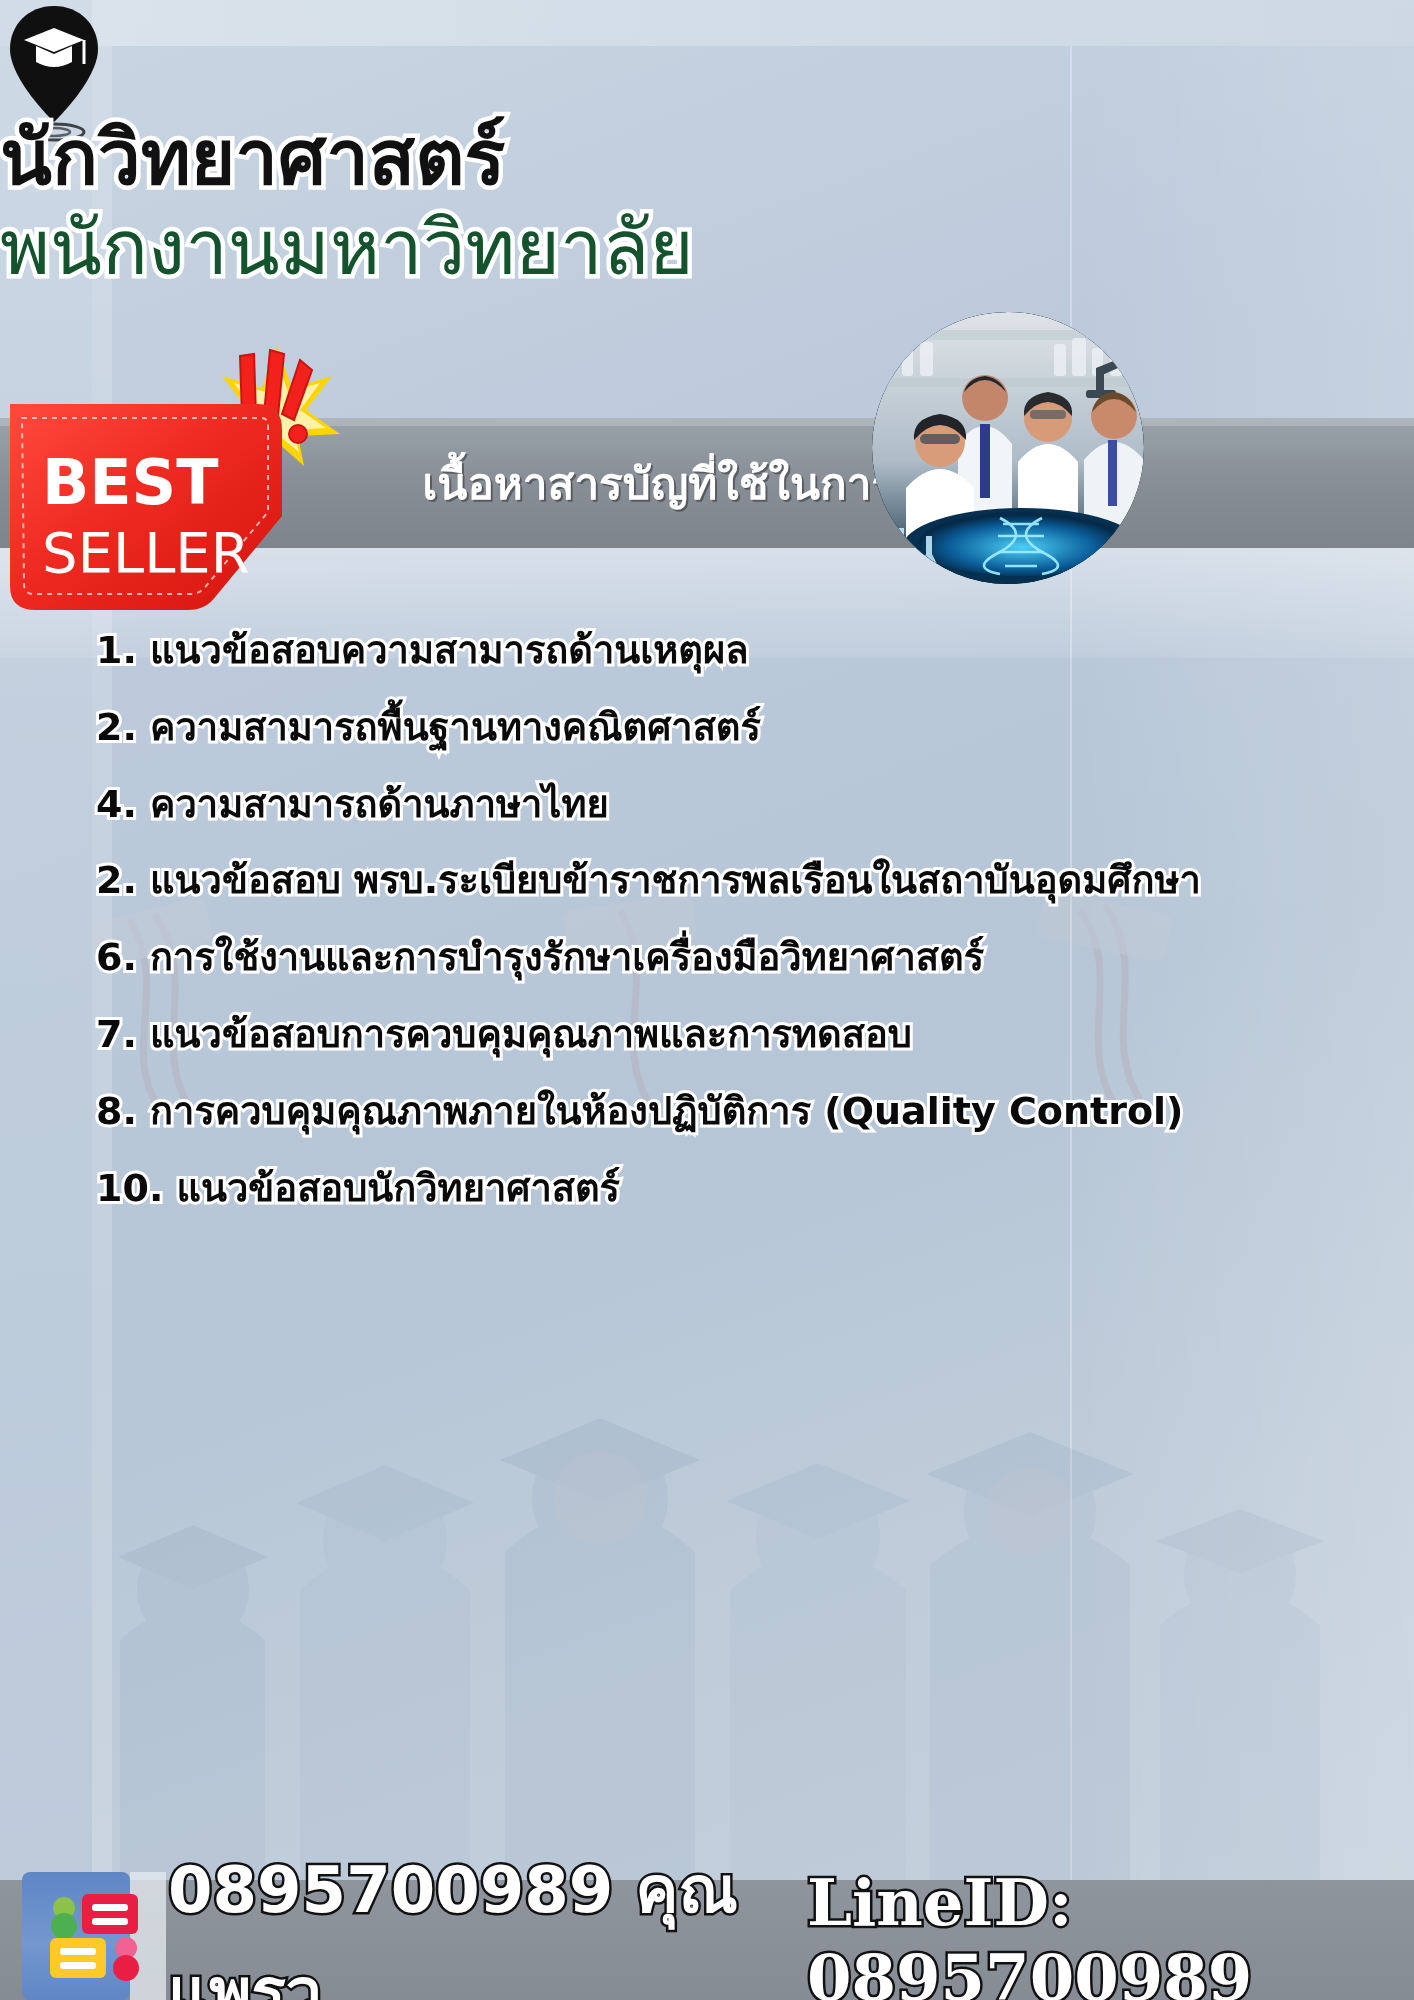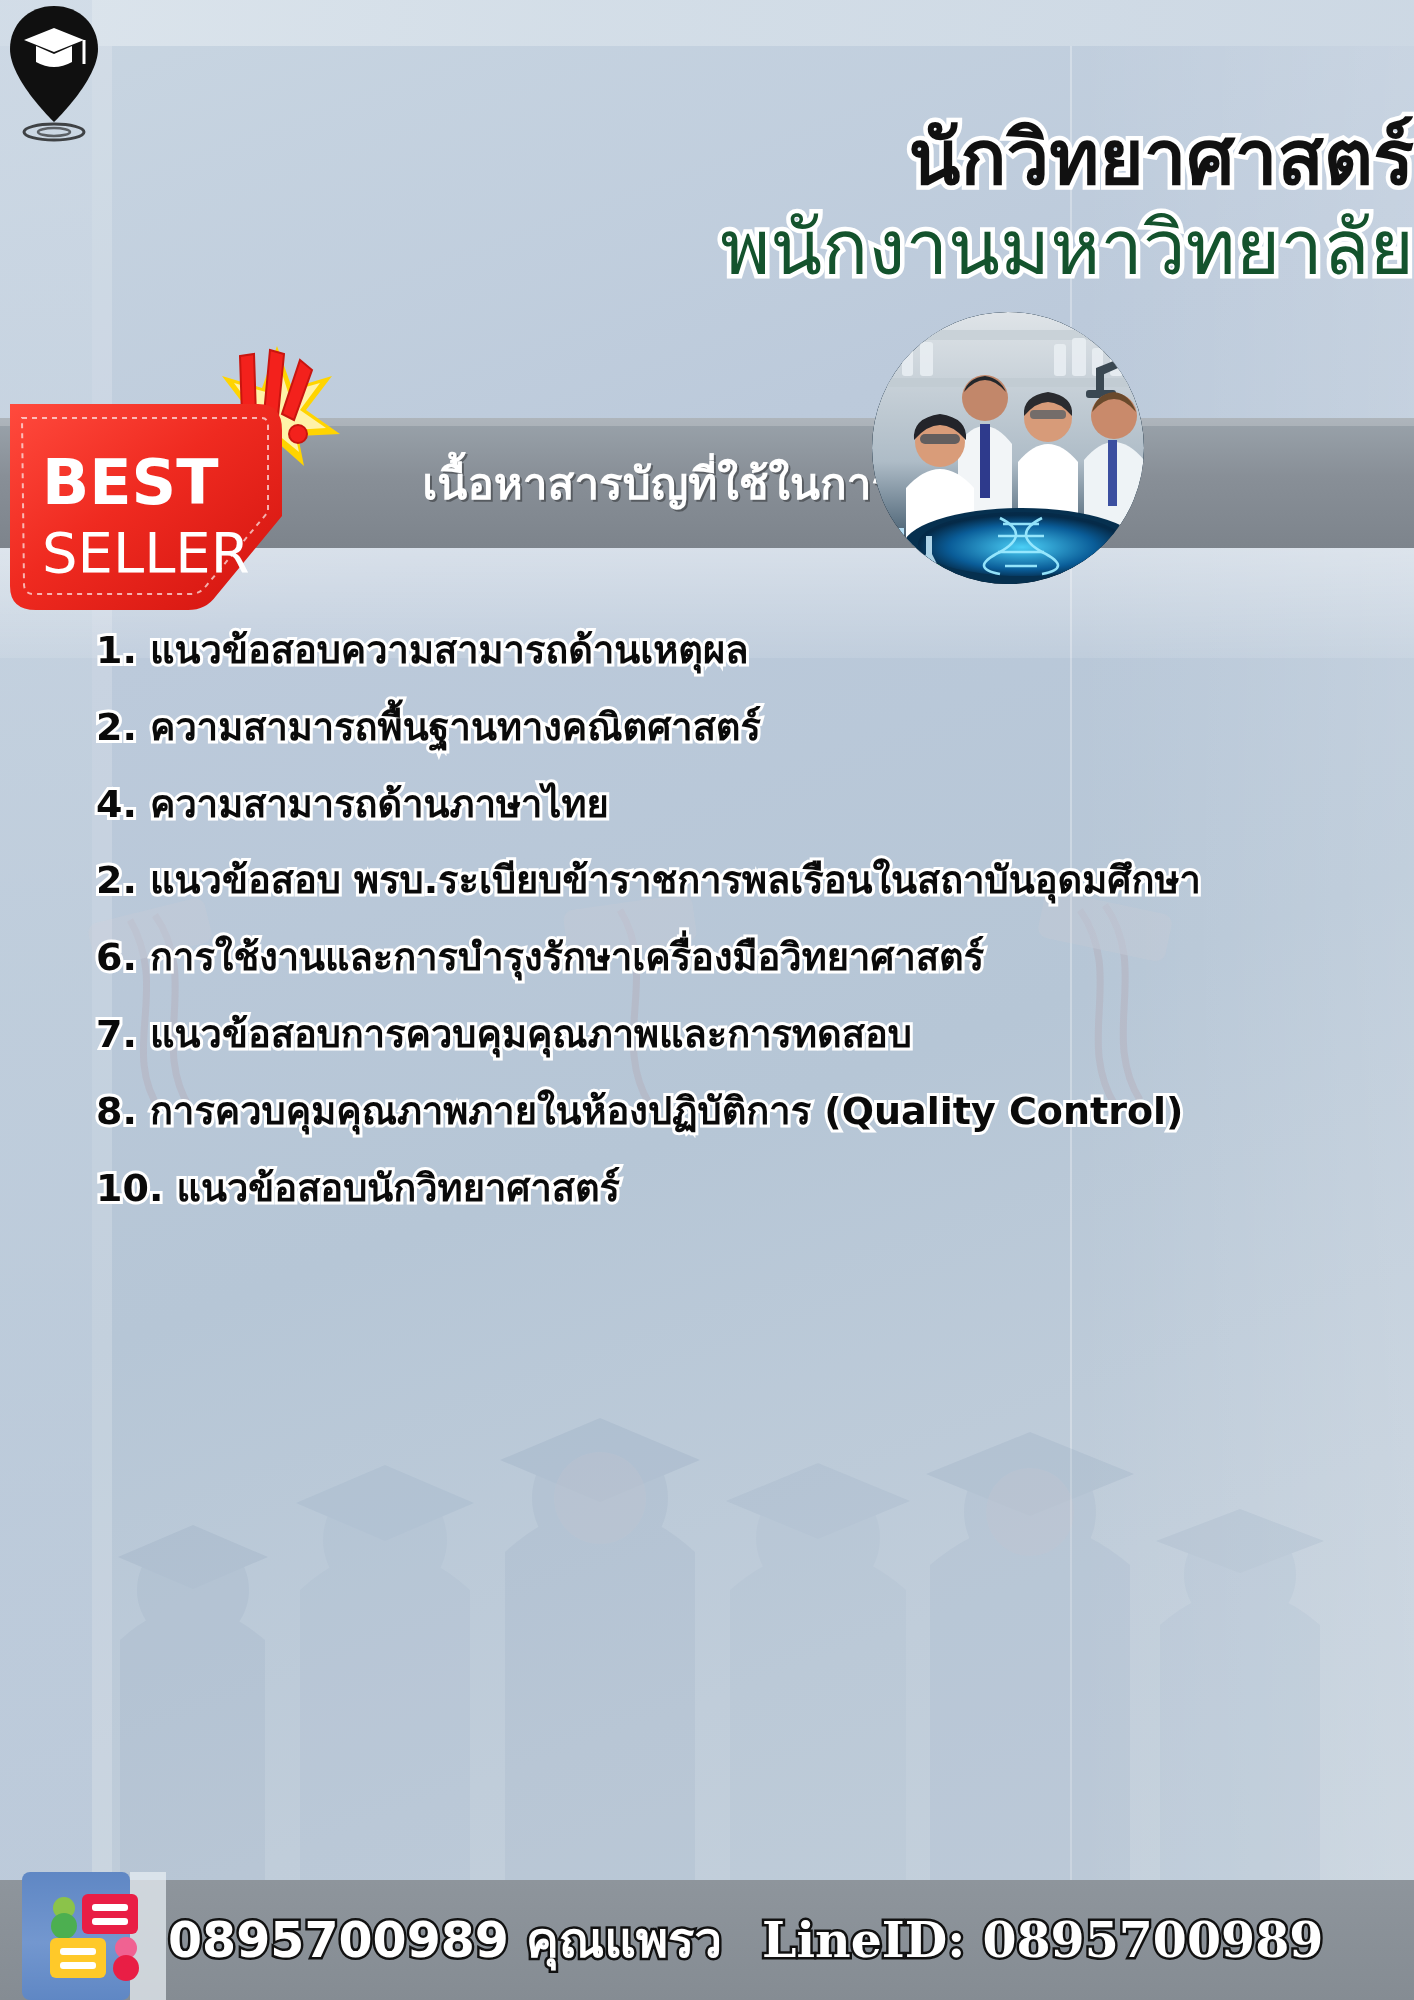--- a/index.html
+++ b/index.html
@@ -24,21 +24,21 @@
   .bg-vstripe{position:absolute;top:46px;width:2px;height:1834px;background:rgba(255,255,255,.30);}
 
   
   .grads{position:absolute;left:0;bottom:120px;width:1414px;height:760px;opacity:.30;}
   .scrolls{position:absolute;left:60px;top:880px;width:1200px;height:260px;opacity:.30;}
 
   
   .pin{position:absolute;left:6px;top:4px;width:96px;height:140px;}
 
   
-  .title-wrap{position:absolute;left:0;top:118px;width:1414px;text-align:right;}
+  .title-wrap{position:absolute;left:0;top:118px;width:1414px;text-align:left;}
   .title1{
     font-size:76px;font-weight:bold;line-height:1.05;color:#111;
     letter-spacing:0px;
     -webkit-text-stroke:9px #ffffff;paint-order:stroke fill;
     font-family:"DejaVu Sans","Liberation Sans",sans-serif;
   }
   .title2{
     margin-top:10px;
     font-size:76px;font-weight:normal;line-height:1.05;color:#14532d;
     -webkit-text-stroke:9px #ffffff;paint-order:stroke fill;
@@ -75,21 +75,21 @@
   
   .footer{position:absolute;left:0;bottom:0;width:1414px;height:120px;
     background:linear-gradient(180deg,#8e959c 0%,#858c93 100%);}
   .footer-left-panel{position:absolute;left:22px;bottom:0;width:108px;height:128px;
     background:linear-gradient(180deg,#5f87c4 0%,#7397cf 55%,#5f87c4 100%);
     border-radius:8px;}
   .footer-sheet{position:absolute;left:130px;bottom:0;width:36px;height:128px;
     background:#e6ecf2;opacity:.75;}
   .footer-txt{position:absolute;left:0;bottom:0;width:1414px;height:120px;
     display:flex;align-items:center;padding-left:168px;box-sizing:border-box;gap:40px;
-    font-size:49px;font-weight:bold;color:#ffffff;
+    font-size:64px;font-weight:bold;color:#ffffff;
     -webkit-text-stroke:5px #111111;paint-order:stroke fill;}
   .f-line{font-family:"DejaVu Serif","Liberation Serif",serif;}
 </style>
 </head>
 <body>
 
 <div class="poster">
 
   <div class="bg-base"></div>
   <div class="bg-topstrip"></div>

